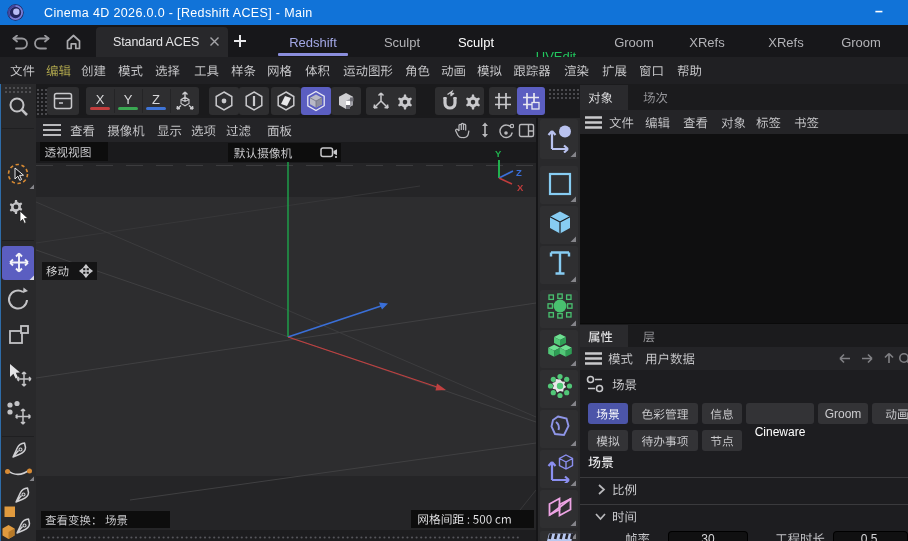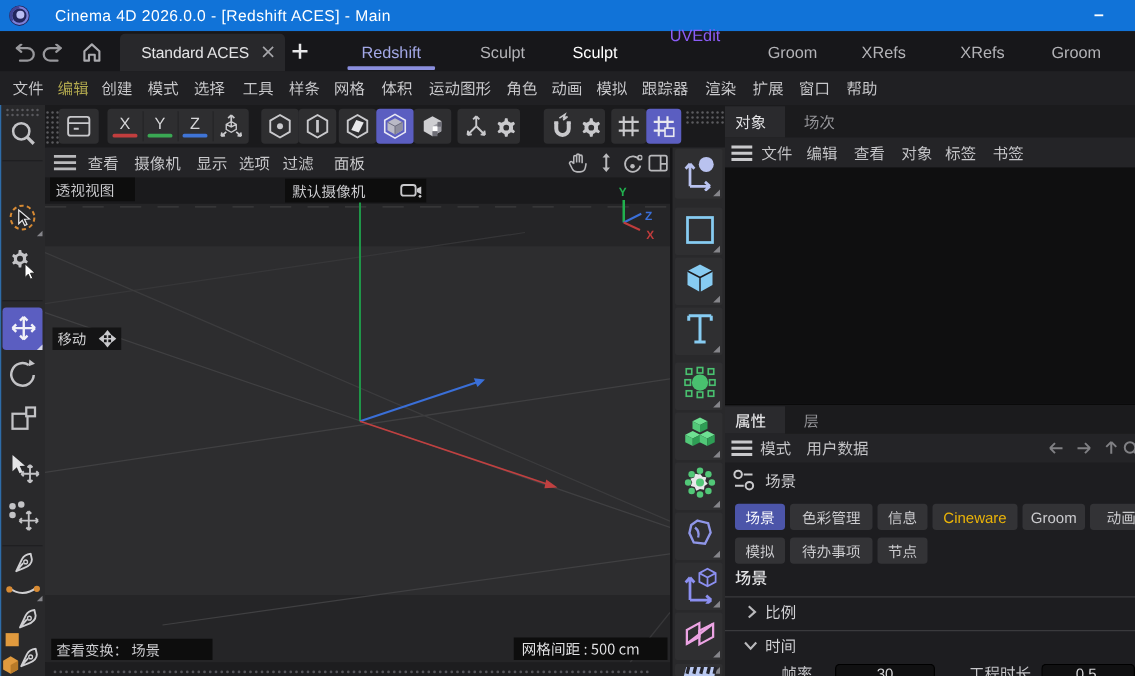--- a/index.html
+++ b/index.html
@@ -26,21 +26,21 @@
 <div style="position:absolute;left:96px;top:27px;width:132px;height:30px;background:#28282b;border-radius:4px 4px 0 0"></div>
 <div style="position:absolute;left:113px;top:42px;transform:translate(0,-50%);font:400 12.5px 'Liberation Sans',sans-serif;color:#e4e4e6;white-space:nowrap;letter-spacing:-0.1px">Standard ACES</div>
 <svg style="position:absolute;left:209px;top:36px" width="11" height="11" viewBox="0 0 11 11">
     <path d="M1.5 1.5 L9.5 9.5 M9.5 1.5 L1.5 9.5" stroke="#a5a5a9" stroke-width="1.4"></path>
   </svg>
 <svg style="position:absolute;left:233px;top:34px" width="14" height="14" viewBox="0 0 14 14">
     <path d="M7 1 V13 M1 7 H13" stroke="#e8e8ea" stroke-width="2"></path>
   </svg>
 <div style="position:absolute;left:402px;top:42px;transform:translate(-50%,-50%);font:400 13px 'Liberation Sans',sans-serif;color:#b3b3b7;white-space:nowrap;letter-spacing:0">Sculpt</div>
 <div style="position:absolute;left:476px;top:42px;transform:translate(-50%,-50%);font:400 13px 'Liberation Sans',sans-serif;color:#ffffff;white-space:nowrap;letter-spacing:0">Sculpt</div>
-<div style="position:absolute;left:556px;top:28px;transform:translate(-50%,-50%);font:400 13px 'Liberation Sans',sans-serif;color:#8b5cf6;white-space:nowrap;letter-spacing:0">UVEdit</div>
+<div style="position:absolute;left:556px;top:56px;transform:translate(-50%,-50%);font:400 13px 'Liberation Sans',sans-serif;color:#22c55e;white-space:nowrap;letter-spacing:0">UVEdit</div>
 <div style="position:absolute;left:634px;top:42px;transform:translate(-50%,-50%);font:400 13px 'Liberation Sans',sans-serif;color:#b3b3b7;white-space:nowrap;letter-spacing:0">Groom</div>
 <div style="position:absolute;left:707px;top:42px;transform:translate(-50%,-50%);font:400 13px 'Liberation Sans',sans-serif;color:#b3b3b7;white-space:nowrap;letter-spacing:0">XRefs</div>
 <div style="position:absolute;left:786px;top:42px;transform:translate(-50%,-50%);font:400 13px 'Liberation Sans',sans-serif;color:#b3b3b7;white-space:nowrap;letter-spacing:0">XRefs</div>
 <div style="position:absolute;left:861px;top:42px;transform:translate(-50%,-50%);font:400 13px 'Liberation Sans',sans-serif;color:#b3b3b7;white-space:nowrap;letter-spacing:0">Groom</div>
 <div style="position:absolute;left:313px;top:42px;transform:translate(-50%,-50%);font:400 13px 'Liberation Sans',sans-serif;color:#a3a8e6;white-space:nowrap;letter-spacing:0">Redshift</div>
 <div style="position:absolute;left:278px;top:53px;width:70px;height:3px;background:#8a8edd;border-radius:1px"></div>
 <div style="position:absolute;left:0px;top:57px;width:908px;height:27px;background:#202023"></div>
 <div style="position:absolute;left:10.0px;top:61.2px;line-height:0"><svg width="25" height="18" viewBox="0 0 25.00 18.10">
       <path d="M5.3 4.2C5.7 4.8 6.1 5.7 6.2 6.2L7.2 5.8C7.1 5.3 6.6 4.5 6.3 3.9ZM0.6 6.2V7.1H2.6C3.3 9 4.3 10.7 5.6 12C4.2 13.2 2.5 14 0.5 14.6C0.6 14.8 0.9 15.2 1 15.5C3.1 14.8 4.9 13.9 6.3 12.7C7.7 13.9 9.4 14.8 11.4 15.4C11.6 15.2 11.9 14.8 12.1 14.6C10.1 14.1 8.4 13.2 7 12C8.3 10.7 9.2 9.1 10 7.1H11.9V6.2ZM6.3 11.3C5.1 10.1 4.2 8.7 3.6 7.1H8.9C8.3 8.8 7.4 10.2 6.3 11.3Z M16.5 10.2V11.2H20.1V15.5H21V11.2H24.4V10.2H21V7.5H23.9V6.6H21V4.1H20.1V6.6H18.4C18.5 6 18.7 5.4 18.8 4.8L17.9 4.6C17.6 6.3 17.1 7.9 16.4 8.9C16.6 9 17 9.2 17.2 9.4C17.5 8.9 17.8 8.2 18.1 7.5H20.1V10.2ZM15.8 4C15.2 5.9 14.1 7.8 12.9 9C13.1 9.2 13.3 9.7 13.4 10C13.8 9.5 14.2 9 14.6 8.5V15.5H15.5V7C16 6.2 16.4 5.2 16.7 4.3Z" fill="#c9c9cc"></path>
     </svg></div>
@@ -730,21 +730,21 @@
     </svg></div>
 <div style="position:absolute;left:632px;top:403px;width:66px;height:21px;background:#333336;border-radius:3px"></div>
 <div style="position:absolute;left:641.0px;top:404.6px;line-height:0"><svg width="48" height="17" viewBox="0 0 48.00 17.38">
       <path d="M5.7 8V10.1H2.9V8ZM6.6 8H9.4V10.1H6.6ZM7.2 5.7C6.8 6.2 6.4 6.8 5.9 7.2H2.7C3.2 6.7 3.6 6.2 4 5.7ZM4.2 3.8C3.4 5.4 1.9 6.9 0.5 7.8C0.6 8 0.9 8.4 1 8.6C1.3 8.4 1.7 8.1 2 7.8V12.9C2 14.4 2.6 14.7 4.5 14.7C5 14.7 8.7 14.7 9.2 14.7C11 14.7 11.3 14.1 11.6 12.3C11.3 12.2 10.9 12.1 10.7 11.9C10.5 13.5 10.4 13.8 9.2 13.8C8.4 13.8 5.1 13.8 4.5 13.8C3.2 13.8 2.9 13.7 2.9 13V11H9.4V11.5H10.3V7.2H7C7.6 6.6 8.1 5.9 8.5 5.3L8 4.8L7.8 4.9H4.6C4.8 4.6 4.9 4.4 5.1 4.1Z M18.3 4C17 4.4 14.6 4.7 12.6 4.9C12.7 5.1 12.8 5.4 12.8 5.6C14.8 5.5 17.3 5.2 18.9 4.7ZM12.9 6.4C13.4 7 13.8 7.8 14 8.3L14.7 8C14.5 7.5 14.1 6.7 13.6 6.1ZM15.1 6C15.4 6.6 15.7 7.4 15.9 7.9L16.6 7.6C16.5 7.1 16.1 6.3 15.8 5.8ZM18 5.7C17.7 6.4 17.2 7.4 16.9 8.1L17.6 8.3C18 7.7 18.4 6.8 18.8 6ZM22.1 4C21.5 5 20.2 5.9 19.1 6.5C19.3 6.7 19.6 7 19.8 7.2C20.9 6.5 22.2 5.5 23 4.4ZM22.5 7.3C21.7 8.3 20.3 9.3 19.2 9.9C19.4 10.1 19.7 10.4 19.8 10.6C21.1 9.9 22.5 8.8 23.4 7.7ZM22.8 10.7C21.9 12.2 20.2 13.4 18.5 14.1C18.7 14.3 19 14.6 19.2 14.9C21 14.1 22.7 12.7 23.7 11.1ZM16.4 10.2H16.4L16.4 10.2ZM15.5 8.1V9.3H12.7V10.2H15.2C14.5 11.4 13.4 12.6 12.3 13.2C12.5 13.4 12.8 13.8 12.9 14C13.8 13.4 14.7 12.3 15.5 11.2V14.9H16.4V11C17.1 11.6 17.7 12.4 18.1 12.9L18.7 12.3C18.3 11.7 17.4 10.8 16.5 10.2H18.8V9.3H16.4V8.1Z M26.5 8.7V14.9H27.4V14.5H33.3V14.9H34.1V11.9H27.4V11.1H33.5V8.7ZM33.3 13.8H27.4V12.6H33.3ZM29.3 6.4C29.4 6.7 29.5 7 29.7 7.2H25.2V9.2H26.1V7.9H34.1V9.2H35V7.2H30.6C30.5 6.9 30.3 6.6 30.1 6.3ZM27.4 9.4H32.6V10.4H27.4ZM26 3.8C25.7 4.8 25.2 5.9 24.5 6.5C24.7 6.6 25.1 6.8 25.3 7C25.6 6.6 26 6 26.3 5.5H27.1C27.4 5.9 27.6 6.5 27.7 6.8L28.5 6.6C28.4 6.3 28.2 5.9 28 5.5H29.8V4.8H26.6C26.7 4.5 26.8 4.2 26.9 4ZM31.1 3.8C30.9 4.7 30.4 5.5 29.9 6.1C30.1 6.2 30.5 6.4 30.6 6.5C30.9 6.2 31.1 5.9 31.3 5.5H32.2C32.6 5.9 32.9 6.5 33.1 6.9L33.8 6.5C33.7 6.2 33.4 5.9 33.1 5.5H35.3V4.8H31.7C31.8 4.5 31.9 4.3 32 4Z M41.7 7.4H43.5V9H41.7ZM44.3 7.4H46.2V9H44.3ZM41.7 5.2H43.5V6.7H41.7ZM44.3 5.2H46.2V6.7H44.3ZM39.8 13.7V14.5H47.6V13.7H44.4V12H47.2V11.2H44.4V9.8H47V4.4H40.9V9.8H43.5V11.2H40.7V12H43.5V13.7ZM36.4 12.7 36.6 13.6C37.7 13.3 39.1 12.8 40.4 12.4L40.2 11.5L38.9 12V9H40.1V8.1H38.9V5.5H40.3V4.7H36.6V5.5H38V8.1H36.7V9H38V12.2C37.4 12.4 36.9 12.6 36.4 12.7Z" fill="#cbcbce"></path>
     </svg></div>
 <div style="position:absolute;left:702px;top:403px;width:40px;height:21px;background:#333336;border-radius:3px"></div>
 <div style="position:absolute;left:710.0px;top:404.6px;line-height:0"><svg width="24" height="17" viewBox="0 0 24.00 17.38">
       <path d="M4.6 7.5V8.3H10.4V7.5ZM4.6 9.3V10H10.4V9.3ZM3.7 5.8V6.6H11.4V5.8ZM6.5 4.1C6.8 4.6 7.2 5.3 7.3 5.8L8.1 5.4C8 5 7.6 4.3 7.3 3.8ZM4.4 11V14.9H5.2V14.4H9.7V14.8H10.5V11ZM5.2 13.7V11.7H9.7V13.7ZM3.1 3.9C2.5 5.7 1.5 7.5 0.4 8.7C0.5 8.9 0.8 9.3 0.9 9.5C1.3 9.1 1.7 8.5 2 8V14.9H2.9V6.5C3.3 5.8 3.6 4.9 3.9 4.1Z M15.2 7.3H20.8V8.3H15.2ZM15.2 9H20.8V9.9H15.2ZM15.2 5.7H20.8V6.6H15.2ZM15.1 11.5V13.5C15.1 14.4 15.5 14.7 16.9 14.7C17.2 14.7 19.4 14.7 19.7 14.7C20.8 14.7 21.1 14.3 21.3 12.8C21 12.7 20.6 12.6 20.4 12.4C20.4 13.7 20.3 13.8 19.6 13.8C19.1 13.8 17.3 13.8 17 13.8C16.2 13.8 16 13.8 16 13.4V11.5ZM21.2 11.6C21.7 12.4 22.3 13.4 22.5 14.1L23.3 13.7C23.1 13 22.5 12 22 11.3ZM13.8 11.5C13.5 12.2 13 13.3 12.5 13.9L13.4 14.3C13.8 13.6 14.2 12.6 14.5 11.8ZM17 11C17.6 11.6 18.3 12.4 18.6 12.9L19.4 12.5C19 12 18.4 11.2 17.7 10.7H21.7V5H18.1C18.3 4.6 18.5 4.3 18.6 3.9L17.6 3.7C17.5 4.1 17.3 4.6 17.1 5H14.3V10.7H17.7Z" fill="#cbcbce"></path>
     </svg></div>
 <div style="position:absolute;left:746px;top:403px;width:68px;height:21px;background:#333336;border-radius:3px"></div>
-<div style="position:absolute;left:780.0px;top:414px;transform:translate(-50%,-50%);font:400 12px 'Liberation Sans',sans-serif;color:#eab308;white-space:nowrap;letter-spacing:0">Cineware</div>
+<div style="position:absolute;left:780.0px;top:432px;transform:translate(-50%,-50%);font:400 12px 'Liberation Sans',sans-serif;color:#ffffff;white-space:nowrap;letter-spacing:0">Cineware</div>
 <div style="position:absolute;left:818px;top:403px;width:50px;height:21px;background:#333336;border-radius:3px"></div>
 <div style="position:absolute;left:843.0px;top:413.5px;transform:translate(-50%,-50%);font:400 12px 'Liberation Sans',sans-serif;color:#cbcbce;white-space:nowrap;letter-spacing:0">Groom</div>
 <div style="position:absolute;left:872px;top:403px;width:50px;height:21px;background:#333336;border-radius:3px"></div>
 <div style="position:absolute;left:885.0px;top:404.6px;line-height:0"><svg width="24" height="17" viewBox="0 0 24.00 17.38">
       <path d="M1.1 4.8V5.6H5.7V4.8ZM7.8 4C7.8 4.9 7.8 5.8 7.8 6.6H6.1V7.5H7.8C7.6 10.2 7.1 12.7 5.5 14.2C5.7 14.4 6 14.7 6.2 14.9C8 13.2 8.5 10.5 8.7 7.5H10.4C10.3 11.7 10.2 13.3 9.8 13.7C9.7 13.8 9.6 13.9 9.4 13.9C9.1 13.9 8.5 13.9 7.8 13.8C8 14.1 8.1 14.4 8.1 14.7C8.7 14.7 9.4 14.7 9.7 14.7C10.1 14.7 10.4 14.6 10.6 14.2C11 13.7 11.2 12 11.3 7.1C11.3 6.9 11.3 6.6 11.3 6.6H8.7C8.7 5.8 8.7 4.9 8.7 4ZM1.1 13.4 1.1 13.4V13.4C1.4 13.2 1.8 13.1 5.1 12.3L5.4 13.2L6.1 12.9C5.9 12 5.4 10.6 4.9 9.5L4.2 9.7C4.4 10.3 4.7 11 4.9 11.6L2 12.2C2.5 11.1 2.9 9.8 3.2 8.5H5.9V7.7H0.6V8.5H2.3C2 9.9 1.5 11.3 1.3 11.7C1.1 12.2 1 12.5 0.8 12.6C0.9 12.8 1 13.2 1.1 13.4Z M13.1 4.6V5.5H22.9V4.6ZM15.1 6.8V12.2H20.9V6.8ZM15.9 9.9H17.6V11.4H15.9ZM18.4 9.9H20.1V11.4H18.4ZM15.9 7.6H17.6V9.1H15.9ZM18.4 7.6H20.1V9.1H18.4ZM13.1 7.6V14.3H22V14.8H22.9V7.5H22V13.4H14V7.6Z" fill="#cbcbce"></path>
     </svg></div>
 <div style="position:absolute;left:588px;top:430px;width:40px;height:21px;background:#333336;border-radius:3px"></div>
 <div style="position:absolute;left:596.0px;top:431.6px;line-height:0"><svg width="24" height="17" viewBox="0 0 24.00 17.38">
       <path d="M5.7 8.9H9.8V9.8H5.7ZM5.7 7.4H9.8V8.3H5.7ZM8.8 3.8V4.8H6.9V3.8H6.1V4.8H4.3V5.6H6.1V6.5H6.9V5.6H8.8V6.5H9.7V5.6H11.3V4.8H9.7V3.8ZM4.8 6.7V10.5H7.3C7.2 10.8 7.2 11.1 7.1 11.4H4.1V12.2H6.8C6.4 13.1 5.5 13.8 3.7 14.2C3.9 14.3 4.1 14.7 4.2 14.9C6.3 14.4 7.3 13.5 7.8 12.2C8.4 13.6 9.5 14.5 11 14.9C11.2 14.7 11.4 14.3 11.6 14.1C10.2 13.8 9.2 13.2 8.6 12.2H11.3V11.4H8C8.1 11.1 8.1 10.8 8.1 10.5H10.7V6.7ZM2.1 3.8V6.2H0.6V7H2.1V7C1.8 8.6 1.1 10.5 0.4 11.6C0.5 11.8 0.8 12.2 0.9 12.4C1.3 11.7 1.8 10.6 2.1 9.5V14.9H3V8.7C3.3 9.3 3.7 10.1 3.8 10.5L4.4 9.8C4.2 9.5 3.3 8 3 7.5V7H4.2V6.2H3V3.8Z M18.1 5.3C18.8 6.4 19.4 8 19.7 8.9L20.5 8.6C20.2 7.6 19.5 6.1 18.9 5ZM14 3.9V6.3H12.5V7.1H14V9.7C13.4 9.9 12.8 10.1 12.3 10.2L12.6 11.1L14 10.6V13.8C14 14 13.9 14 13.8 14C13.7 14 13.2 14 12.7 14C12.8 14.3 12.9 14.6 12.9 14.9C13.7 14.9 14.1 14.8 14.4 14.7C14.7 14.5 14.8 14.3 14.8 13.8V10.4L16.1 9.9L16 9.1L14.8 9.5V7.1H16V6.3H14.8V3.9ZM21.6 4.2C21.5 8.9 21 12.3 18.4 14.1C18.6 14.3 19 14.7 19.1 14.8C20.3 13.9 21.1 12.7 21.6 11.2C22.1 12.4 22.6 13.7 22.8 14.5L23.7 14.1C23.4 13 22.6 11.3 21.9 10C22.3 8.4 22.5 6.4 22.5 4.2ZM16.8 13.7V13.7L16.8 13.8C17 13.5 17.3 13.2 20 11.2C19.9 11 19.8 10.7 19.7 10.4L17.7 11.8V4.3H16.9V11.9C16.9 12.5 16.5 12.9 16.3 13.1C16.4 13.2 16.7 13.6 16.8 13.7Z" fill="#cbcbce"></path>
     </svg></div>

